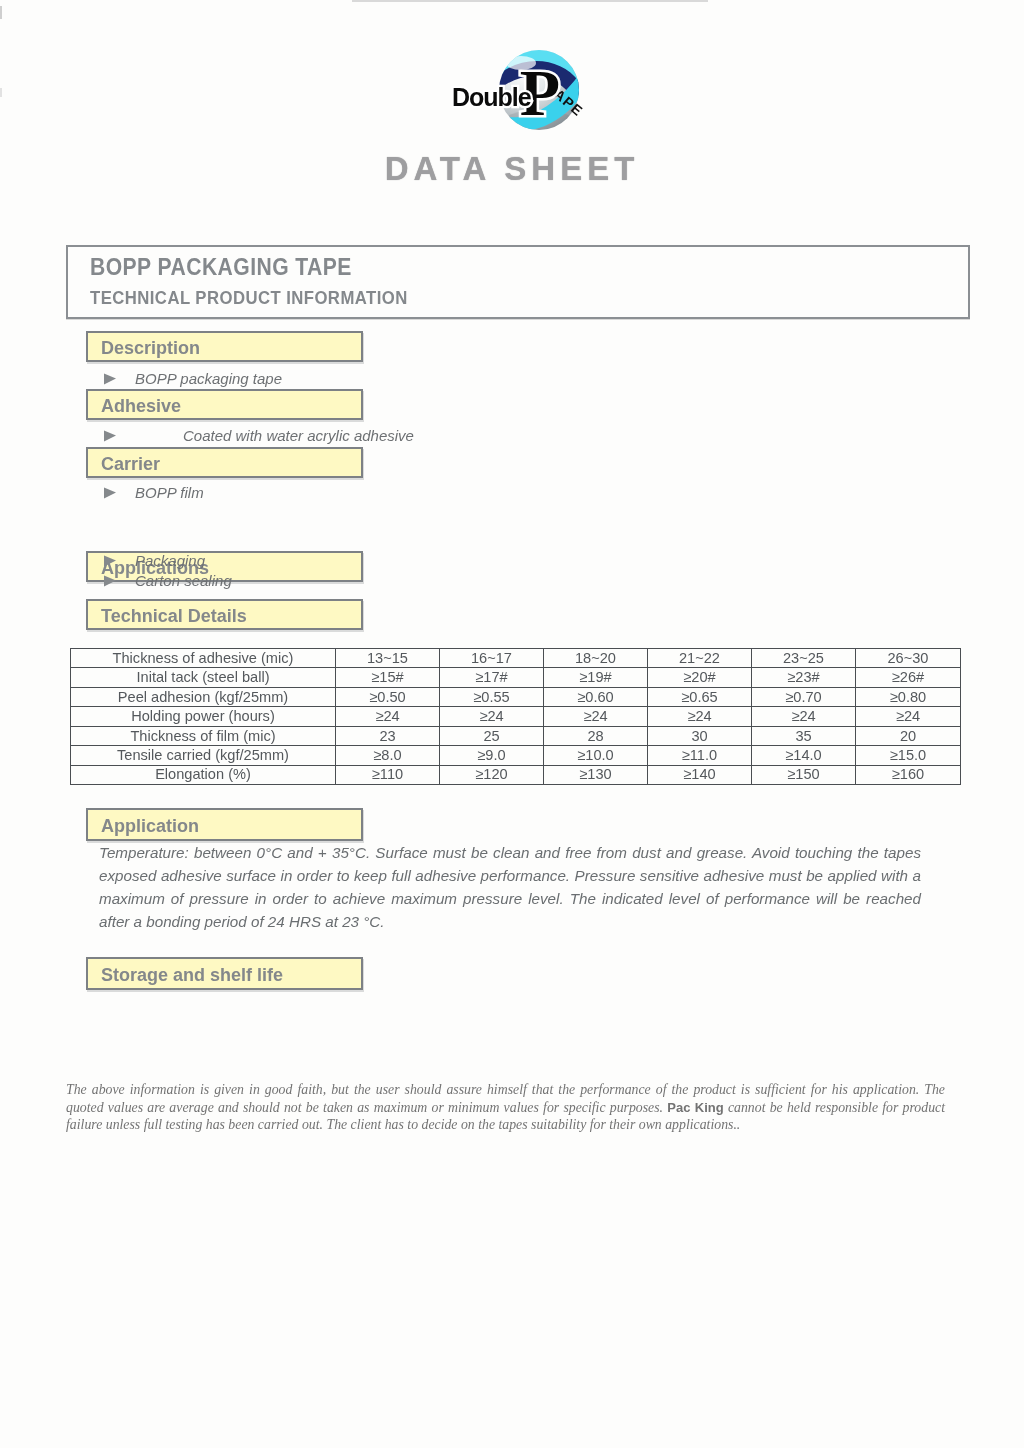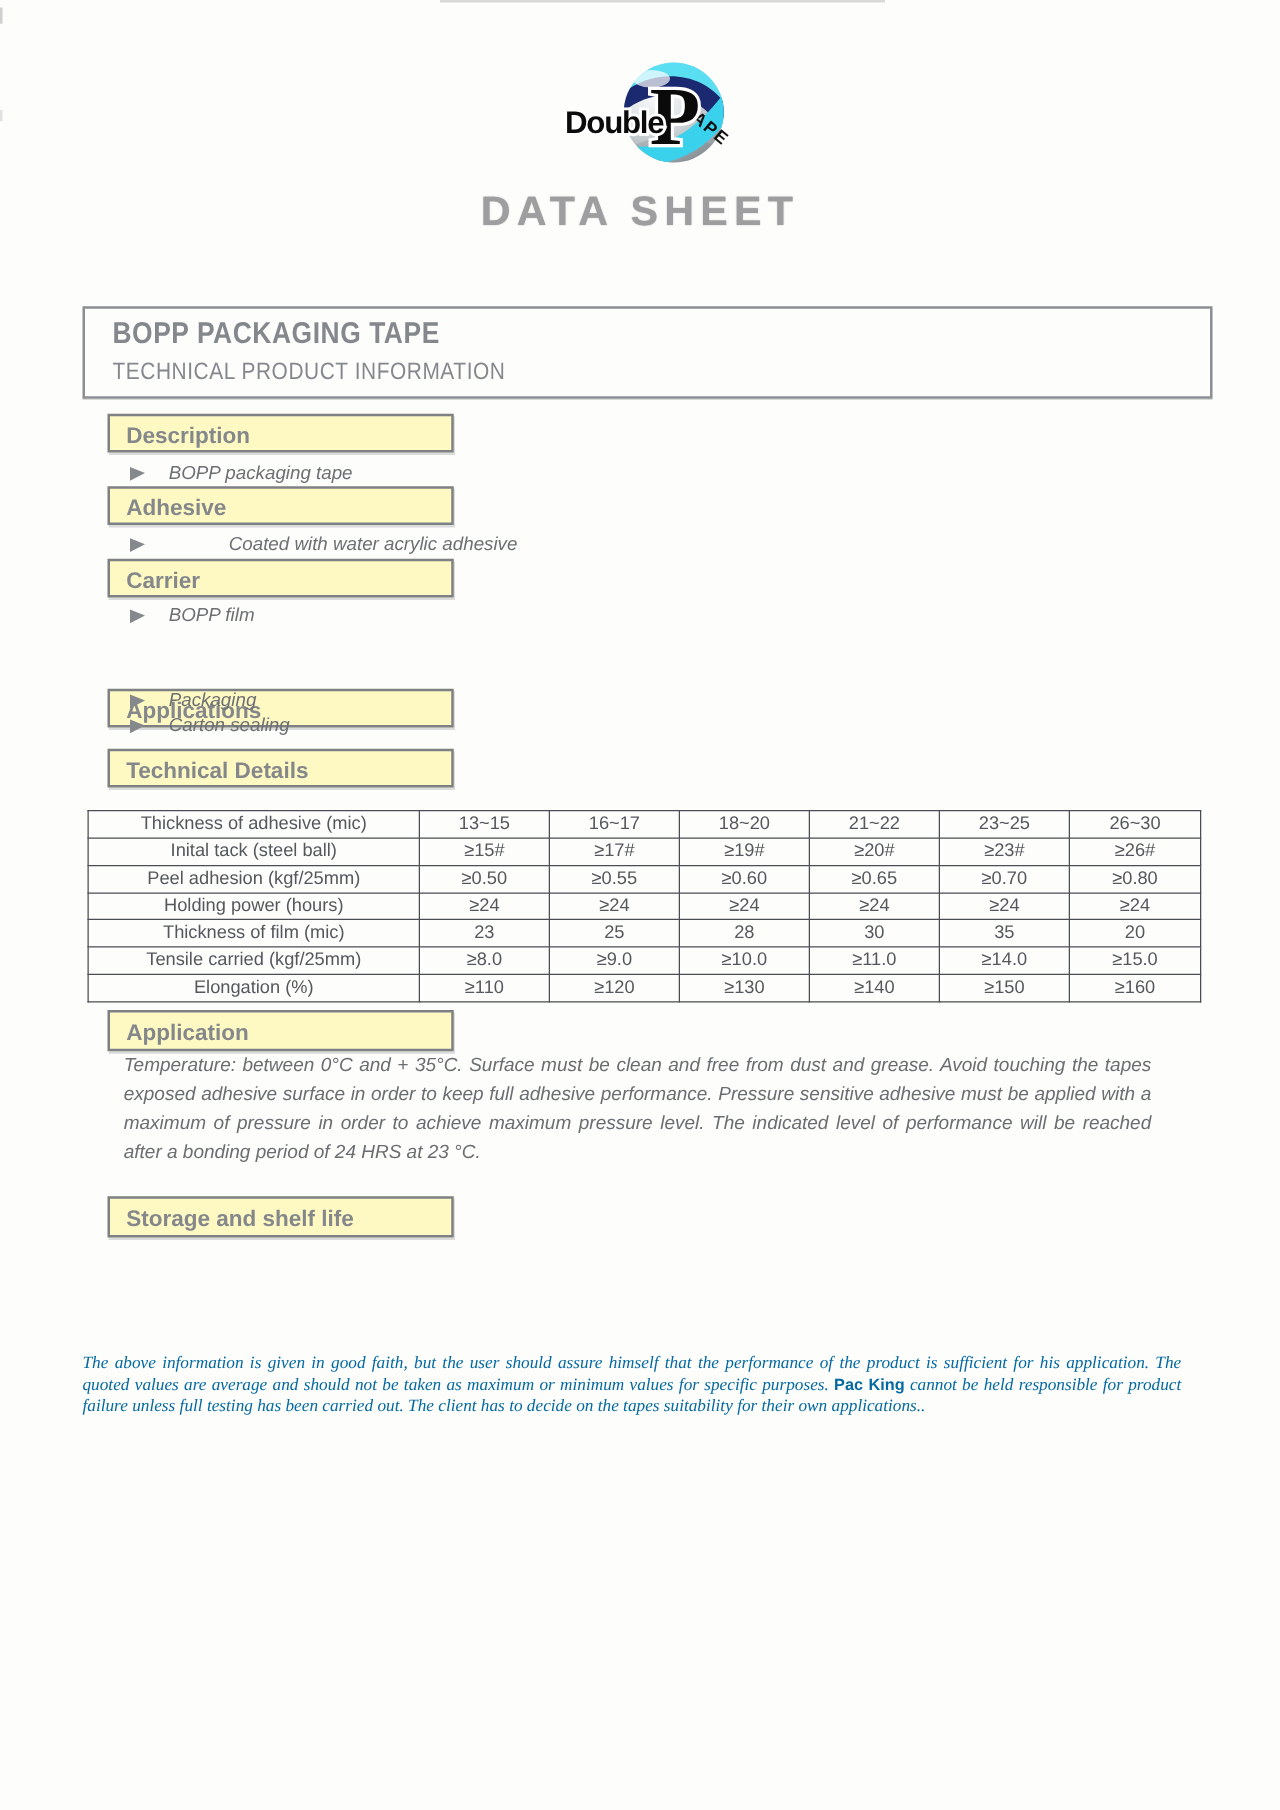--- a/index.html
+++ b/index.html
@@ -24,21 +24,21 @@
   }
 
   
   .header-box{
     position:absolute;left:66px;top:245px;width:900px;height:70px;
     border:2px solid #8b8f93;background:#fdfdfc;
     box-shadow:0 1px 0 rgba(150,150,150,.35);
   }
   .header-line1,.header-line2{position:absolute;left:22px;white-space:nowrap;}
   .header-line1{top:6px;font-size:24px;font-weight:bold;color:#84888c;}
-  .header-line2{top:40px;font-size:19px;font-weight:normal;color:#84888c;}
+  .header-line2{top:40px;font-size:19px;font-weight:bold;color:#84888c;}
   .condense{display:inline-block;transform:scaleX(.88);transform-origin:left center;letter-spacing:.5px;}
 
   
   .secbox{
     position:absolute;left:86px;width:277px;height:31px;
     border:2px solid #7d8185;background:#fef9c3;
     box-shadow:1px 2px 0 rgba(165,168,171,.4);
     line-height:31px;font-size:18px;font-weight:bold;color:#84888b;
     padding-left:13px;box-sizing:border-box;white-space:nowrap;
   }
@@ -48,42 +48,42 @@
   .bullet{position:absolute;left:104px;display:flex;align-items:center;}
   .tri{
     width:0;height:0;display:inline-block;margin-right:19px;
     border-top:6px solid transparent;border-bottom:5px solid transparent;
     border-left:12px solid #85898c;transform:skewY(-5deg);
   }
   .bullet-label{font-size:15px;font-style:italic;color:#6d7073;white-space:nowrap;}
 
   
   .tech-table{
-    position:absolute;left:70px;top:648px;width:890px;height:154px;
+    position:absolute;left:70px;top:648px;width:890px;height:137px;
     border-collapse:collapse;table-layout:fixed;
     font-size:14.6px;color:#54585c;
   }
   .tech-table td{
     border:1.6px solid #4a4e52;text-align:center;vertical-align:middle;
     padding:0;height:17px;line-height:1.15;overflow:hidden;white-space:nowrap;
   }
 
   
   .body-text{
     position:absolute;margin:0;font-style:italic;color:#6a6e71;
     font-size:15.2px;line-height:23px;text-align:justify;
   }
   .app-text{left:99px;top:841px;width:822px;}
   .storage-text{left:99px;top:1002px;width:831px;}
 
   
   .footer-text{
     position:absolute;left:66px;top:1081px;width:879px;margin:0;
     font-family:"Liberation Serif",serif;font-style:italic;
-    font-size:13.8px;line-height:17.5px;color:#0369a1;text-align:justify;
+    font-size:13.8px;line-height:17.5px;color:#737373;text-align:justify;
   }
   .footer-brand{font-family:"Liberation Sans",sans-serif;font-style:normal;font-weight:600;font-size:13px;}
 </style>
 </head>
 <body>
 
 <div class="page">
 
   <div class="scan-line"></div>
   <div class="scan-mark-1"></div>

